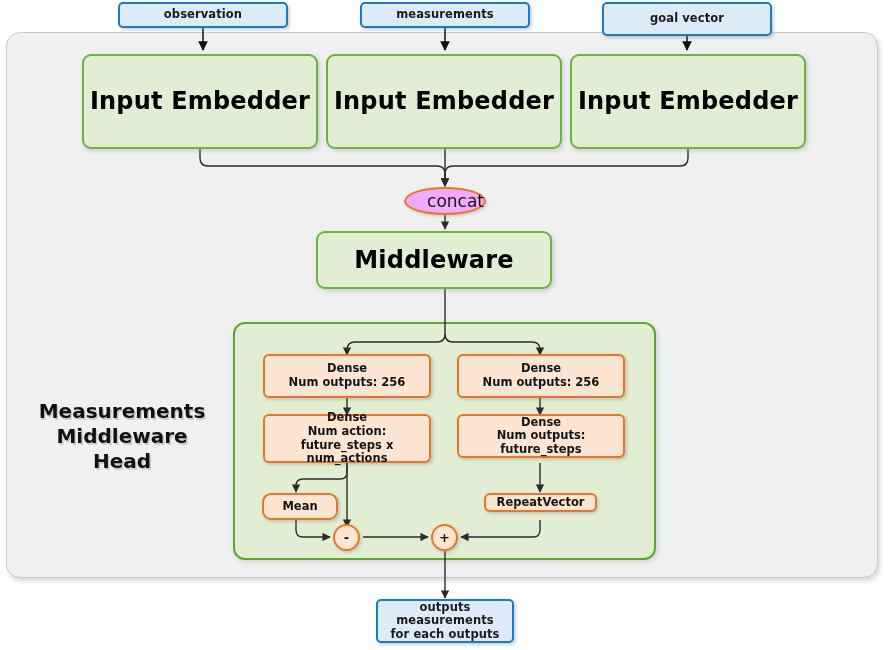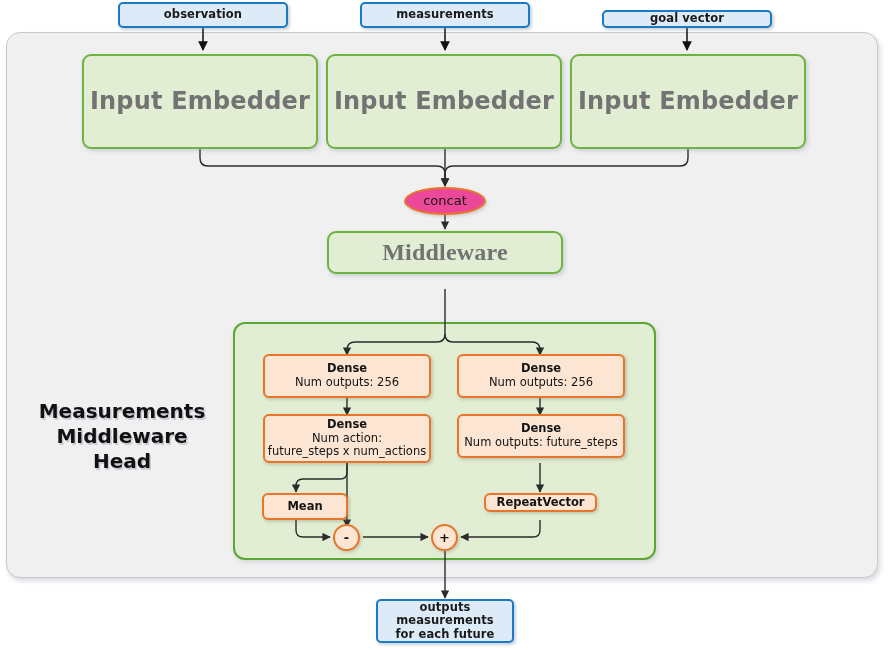--- a/index.html
+++ b/index.html
@@ -55,21 +55,21 @@
     font-weight: 600;
     letter-spacing: .1px;
     box-shadow: 1.5px 2px 3px rgba(110,125,150,0.35);
   }
 
   
   .green-block {
     border: 2.6px solid #6cb33f;
     border-radius: 9px;
     background: #e1eed3;
-    color: #737373;
+    color: #000000;
     box-shadow: 1.5px 2px 4px rgba(120,135,155,0.30);
   }
   .green-block.big-label {
     font-size: 24px;
     font-weight: bold;
     letter-spacing: .2px;
   }
 
   
   .head-container {
@@ -86,35 +86,36 @@
     background: #fce5d2;
     color: #141414;
     font-size: 11.5px;
     box-shadow: 1.4px 1.8px 3px rgba(130,115,100,0.30);
   }
   .op-box .ttl {
     font-weight: bold;
     font-size: 11.5px;
   }
   .op-box .sub {
-    font-weight: normal;
+    font-weight: bold;
     font-size: 11.5px;
   }
   .op-box.single {
     font-weight: bold;
   }
 
   
   .ellipse-node {
     border: 2.2px solid #e8752a;
     border-radius: 50%;
-    background: #ec4899;
+    background: #f0abfc;
     color: #141414;
-    font-size: 13px;
+    font-size: 17px;
     box-shadow: 1.4px 1.8px 3px rgba(130,115,100,0.28);
+    align-items: flex-end;
   }
 
   
   .op-circle {
     border: 2.4px solid #e8752a;
     border-radius: 50%;
     background: #fce5d2;
     color: #141414;
     font-size: 13px;
     font-weight: bold;
@@ -185,59 +186,59 @@
       <path d="M 445 551 L 445 598" marker-end="url(#arrowdark)"></path>
     </g>
   </svg>
 
   <div class="node terminal" style="left:118px; top:2px; width:170px; height:26px;">
     <span>observation</span>
   </div>
   <div class="node terminal" style="left:360px; top:2px; width:170px; height:26px;">
     <span>measurements</span>
   </div>
-  <div class="node terminal" style="left:602px; top:10px; width:170px; height:18px;">
+  <div class="node terminal" style="left:602px; top:2px; width:170px; height:34px;">
     <span>goal vector</span>
   </div>
 
   <div class="node green-block big-label" style="left:82px; top:54px; width:236px; height:95px;">
     <span>Input Embedder</span>
   </div>
   <div class="node green-block big-label" style="left:326px; top:54px; width:236px; height:95px;">
     <span>Input Embedder</span>
   </div>
   <div class="node green-block big-label" style="left:570px; top:54px; width:236px; height:95px;">
     <span>Input Embedder</span>
   </div>
 
   <div class="node ellipse-node" style="left:404px; top:187px; width:82px; height:28px;">
     <span>concat</span>
   </div>
 
-  <div class="node green-block big-label" style="left:327px; top:231px; width:236px; height:43px;font-family:Liberation Serif, serif;">
+  <div class="node green-block big-label" style="left:316px; top:231px; width:236px; height:58px;">
     <span>Middleware</span>
   </div>
 
   <div class="node section-title" style="left:24px; top:408px; width:196px; height:56px;">
     <span>Measurements</span>
     <span>Middleware Head</span>
   </div>
 
   <div class="node op-box" style="left:263px; top:354px; width:168px; height:44px;">
     <span class="ttl">Dense</span>
     <span class="sub">Num outputs: 256</span>
   </div>
 
   <div class="node op-box" style="left:263px; top:414px; width:168px; height:49px;">
     <span class="ttl">Dense</span>
     <span class="sub">Num action:</span>
     <span class="sub">future_steps x num_actions</span>
   </div>
 
-  <div class="node op-box single" style="left:262px; top:493px; width:86px; height:27px;">
+  <div class="node op-box single" style="left:262px; top:493px; width:76px; height:27px;border-radius:9px;">
     <span>Mean</span>
   </div>
 
   <div class="node op-box" style="left:457px; top:354px; width:168px; height:44px;">
     <span class="ttl">Dense</span>
     <span class="sub">Num outputs: 256</span>
   </div>
 
   <div class="node op-box" style="left:457px; top:414px; width:168px; height:44px;">
     <span class="ttl">Dense</span>
@@ -250,16 +251,16 @@
 
   <div class="node op-circle" style="left:333px; top:524px; width:27px; height:27px;">
     <span>-</span>
   </div>
   <div class="node op-circle" style="left:431px; top:524px; width:27px; height:27px;">
     <span>+</span>
   </div>
 
   <div class="node terminal" style="left:376px; top:599px; width:138px; height:44px;">
     <span>outputs measurements</span>
-    <span>for each future</span>
+    <span>for each outputs</span>
   </div>
 
 </div>
 
 </body></html>

